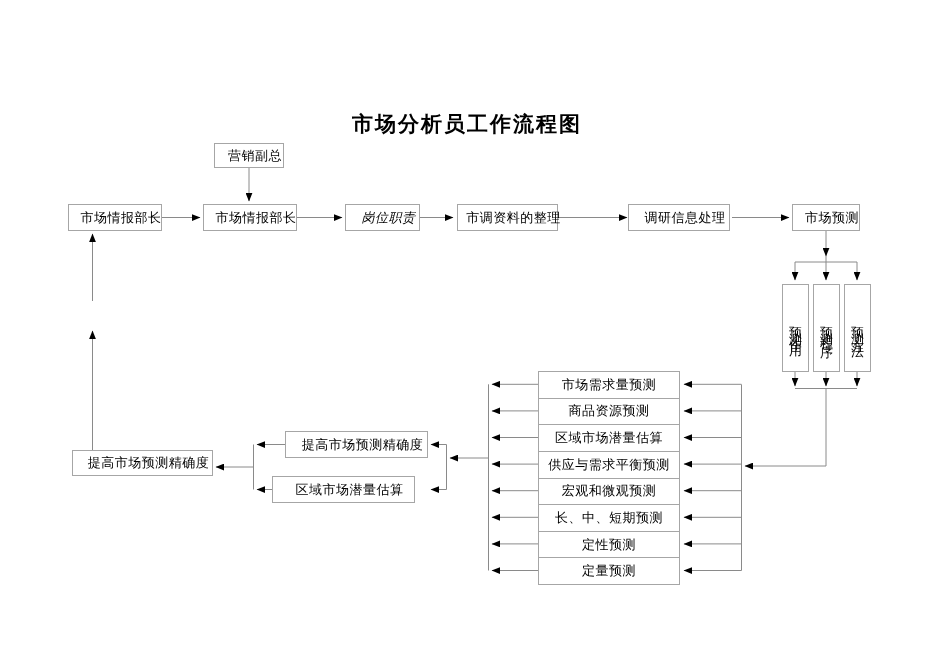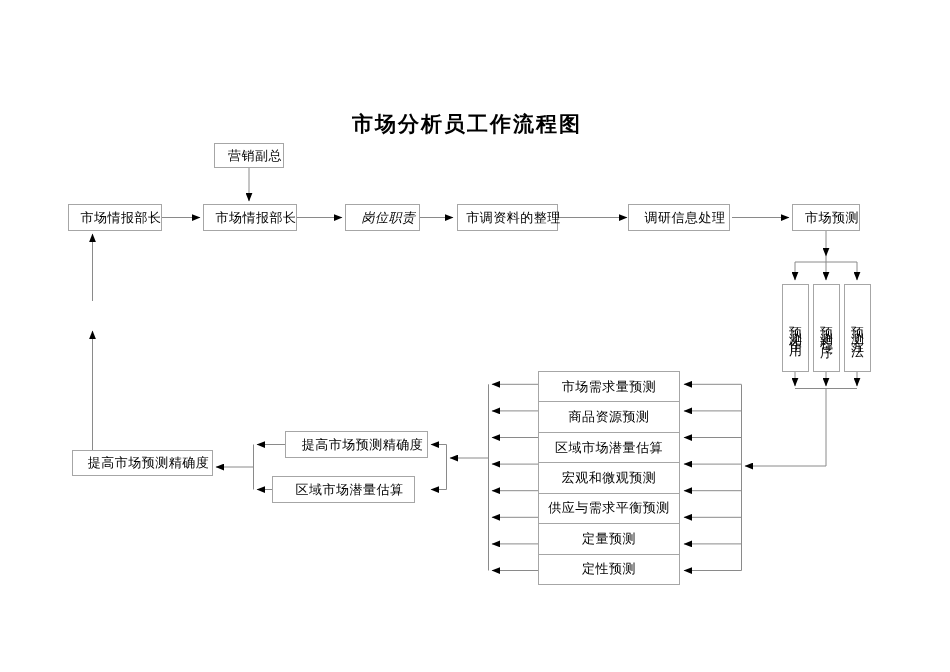--- a/index.html
+++ b/index.html
@@ -127,24 +127,25 @@
     <span>预测程序</span>
   </div>
   <div class="vnode" style="left:844px;top:284px;width:27px;height:88px;">
     <span>预测方法</span>
   </div>
 
   <div class="stack">
     <div class="row">市场需求量预测</div>
     <div class="row">商品资源预测</div>
     <div class="row">区域市场潜量估算</div>
+    <div class="row">供应与需求平衡预测</div>
     <div class="row">宏观和微观预测</div>
-    <div class="row">供应与需求平衡预测</div>
+    <div class="row">长、中、短期预测</div>
+    <div class="row">定性预测</div>
     <div class="row">定量预测</div>
-    <div class="row">定性预测</div>
   </div>
 
   <div class="node" style="left:285px;top:431px;width:143px;height:27px;">提高市场预测精确度</div>
   <div class="node" style="left:272px;top:476px;width:143px;height:27px;">区域市场潜量估算</div>
 
   <div class="node" style="left:72px;top:450px;width:141px;height:26px;">提高市场预测精确度</div>
 
 </div>
 
 </body></html>

